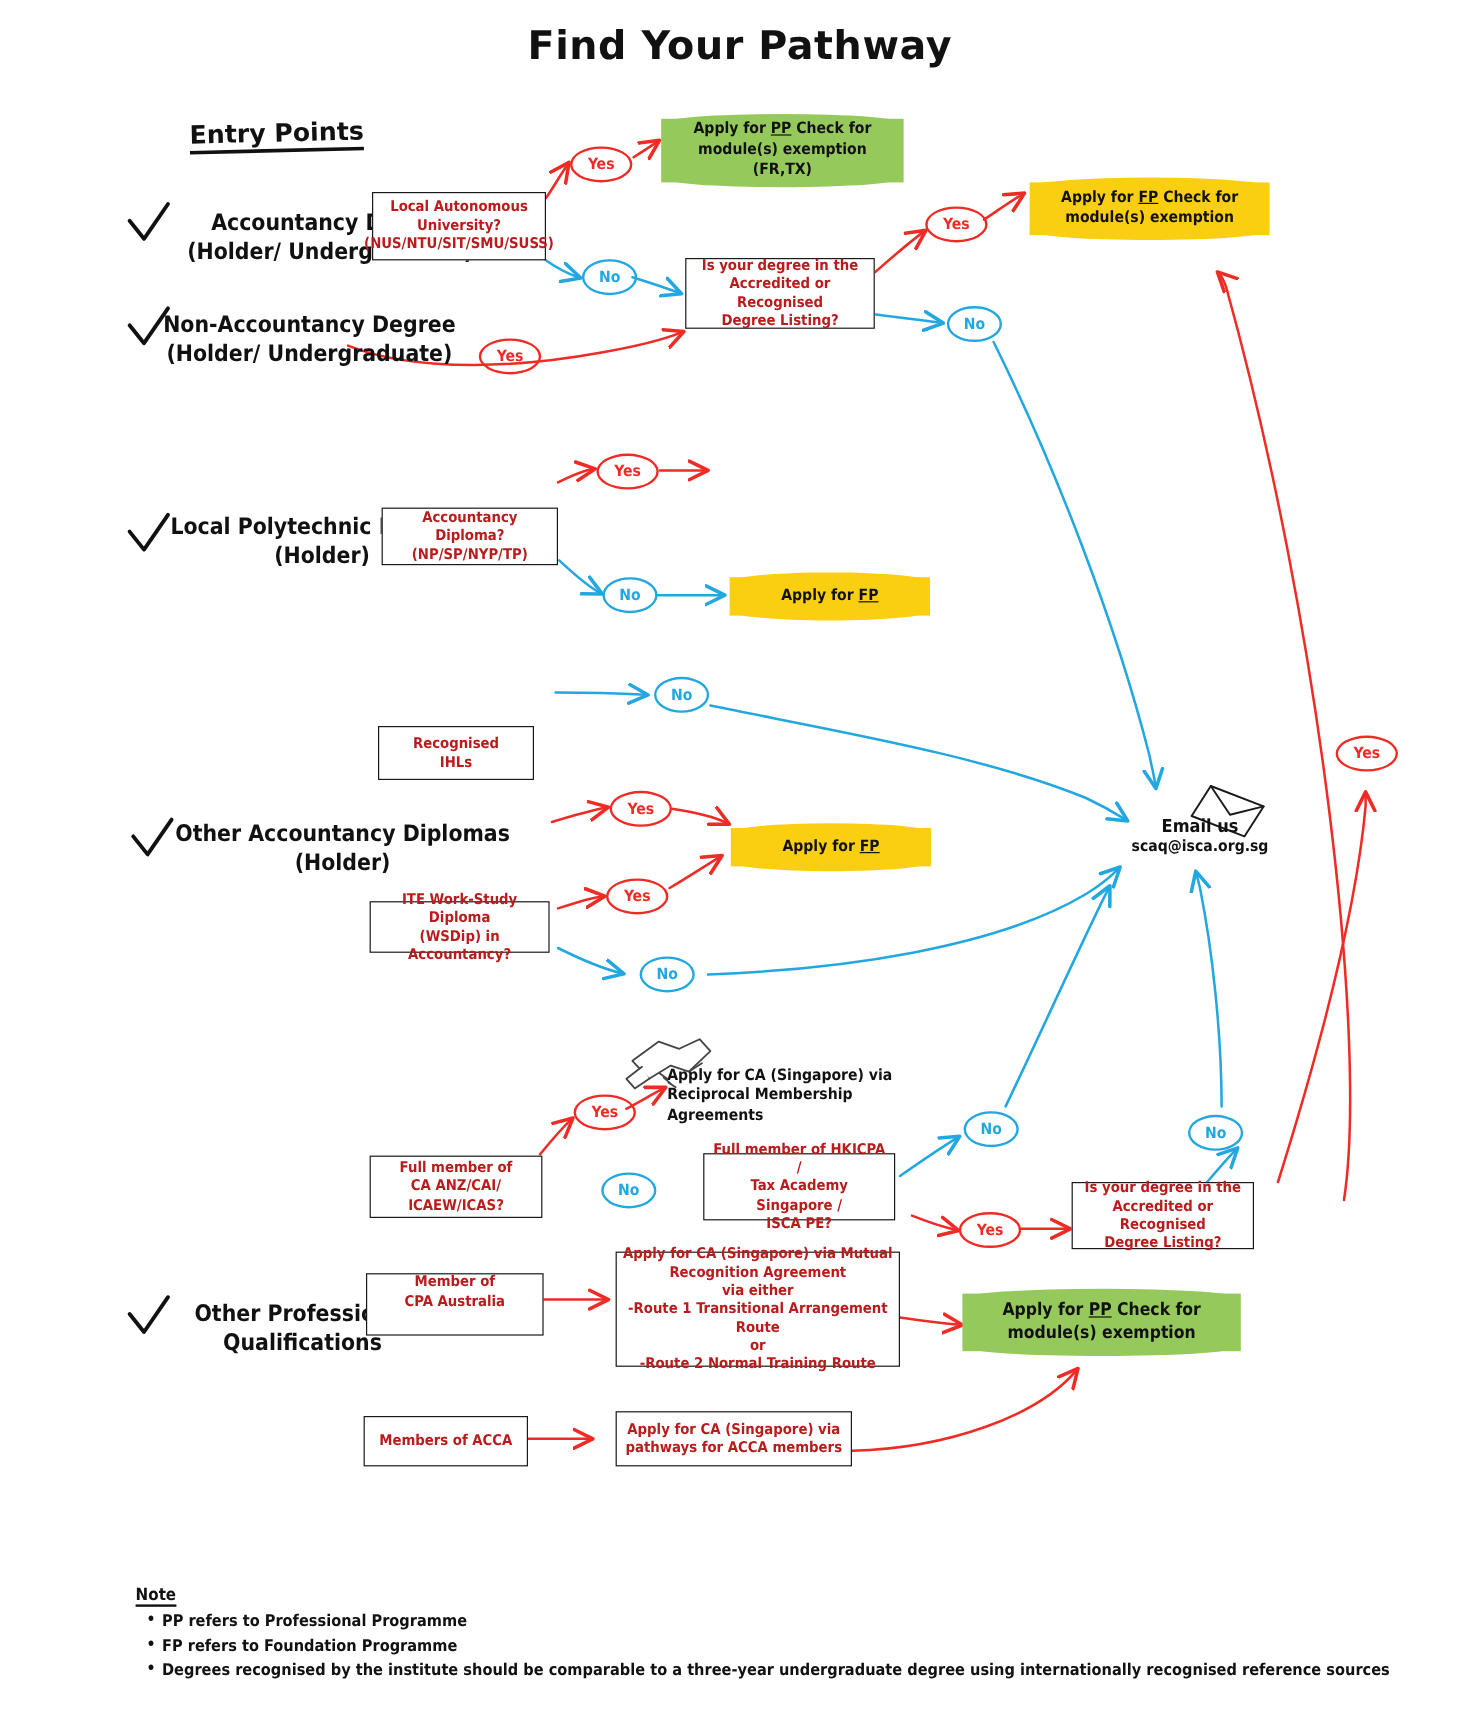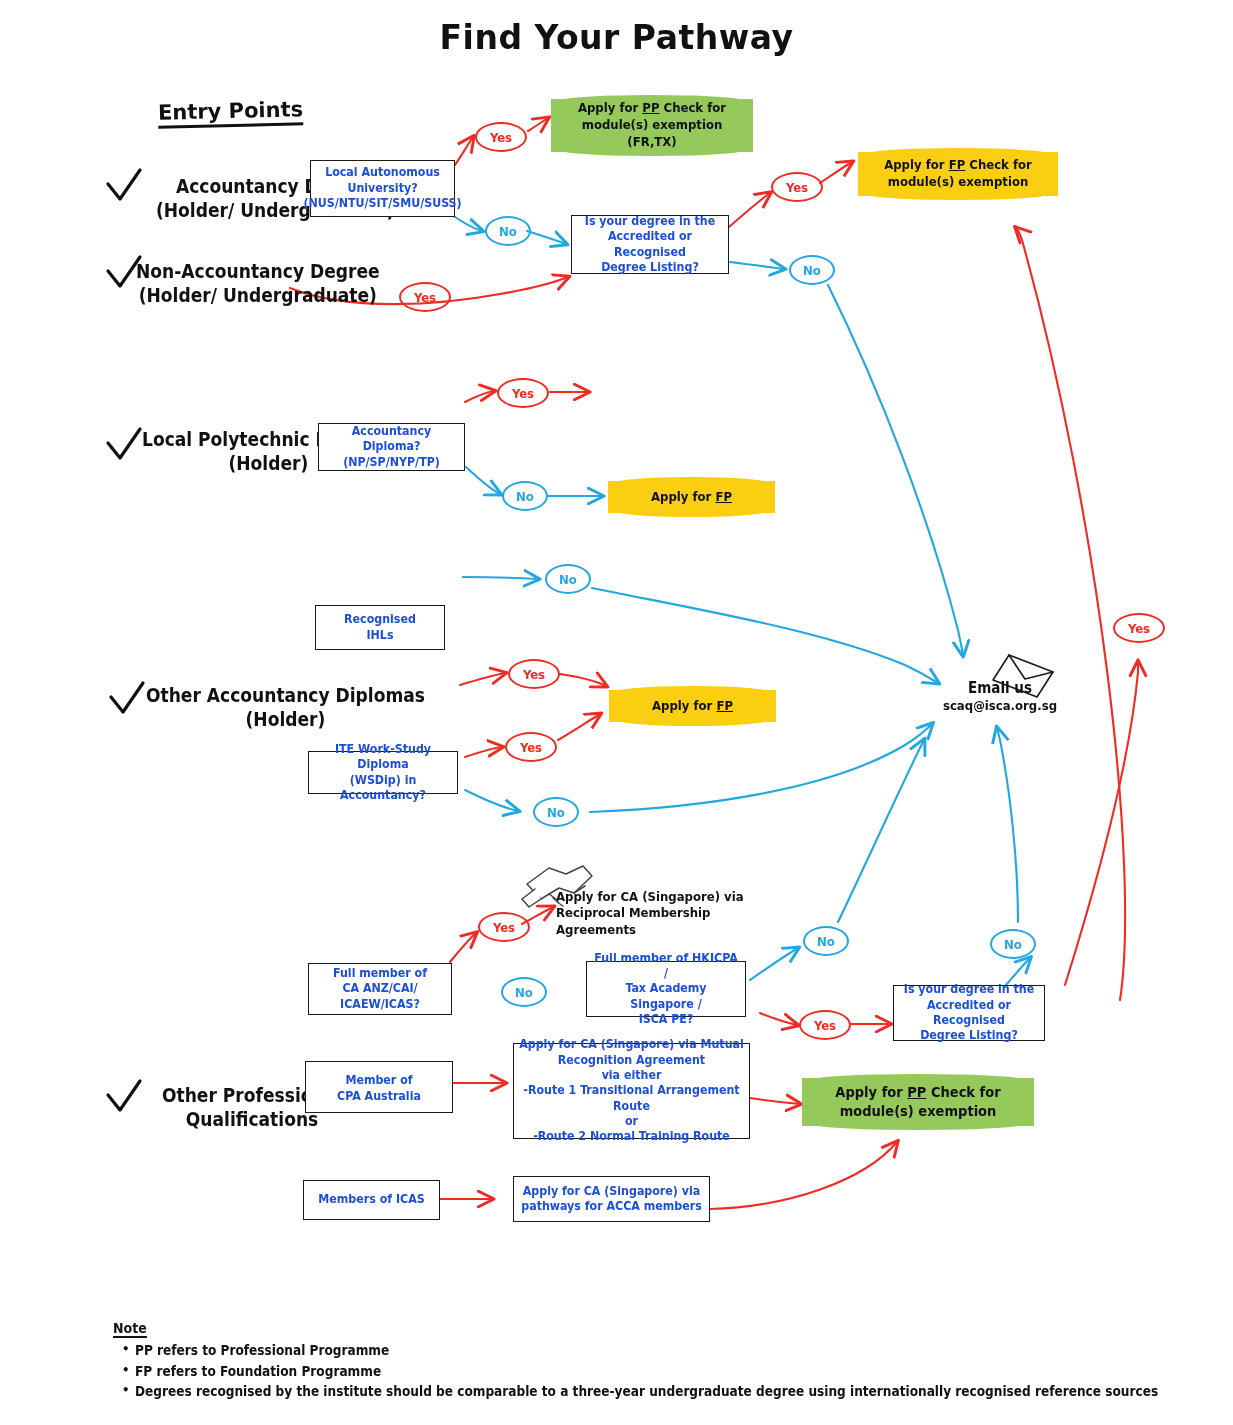--- a/index.html
+++ b/index.html
@@ -65,22 +65,22 @@
     box-sizing:border-box;
     border:1.6px solid #1a1a1a;
     background:#fff;
     display:flex;
     align-items:center;
     justify-content:center;
     text-align:center;
     font-size:12.3px;
     font-weight:bold;
     line-height:1.25;
-    color:#1d4ed8;
-    padding:8px 5px;
+    color:#b91c1c;
+    padding:20px 5px;
     font-family:"DejaVu Sans Condensed","Liberation Sans",sans-serif;
   }
   .box span{display:block;}
 
   
   .hl{
     position:absolute;
     box-sizing:border-box;
     display:flex;
     align-items:center;
@@ -362,21 +362,21 @@
       <span>Recognition Agreement</span>
       <span>via either</span>
       <span>-Route 1 Transitional Arrangement Route</span>
       <span>or</span>
       <span>-Route 2 Normal Training Route</span>
     </div>
   </div>
 
   <div class="box" style="left:303px;top:1180px;width:137px;height:40px;">
     <div>
-      <span>Members of ICAS</span>
+      <span>Members of ACCA</span>
     </div>
   </div>
 
   <div class="box" style="left:513px;top:1176px;width:197px;height:46px;">
     <div>
       <span>Apply for CA (Singapore) via</span>
       <span>pathways for ACCA members</span>
     </div>
   </div>
 

